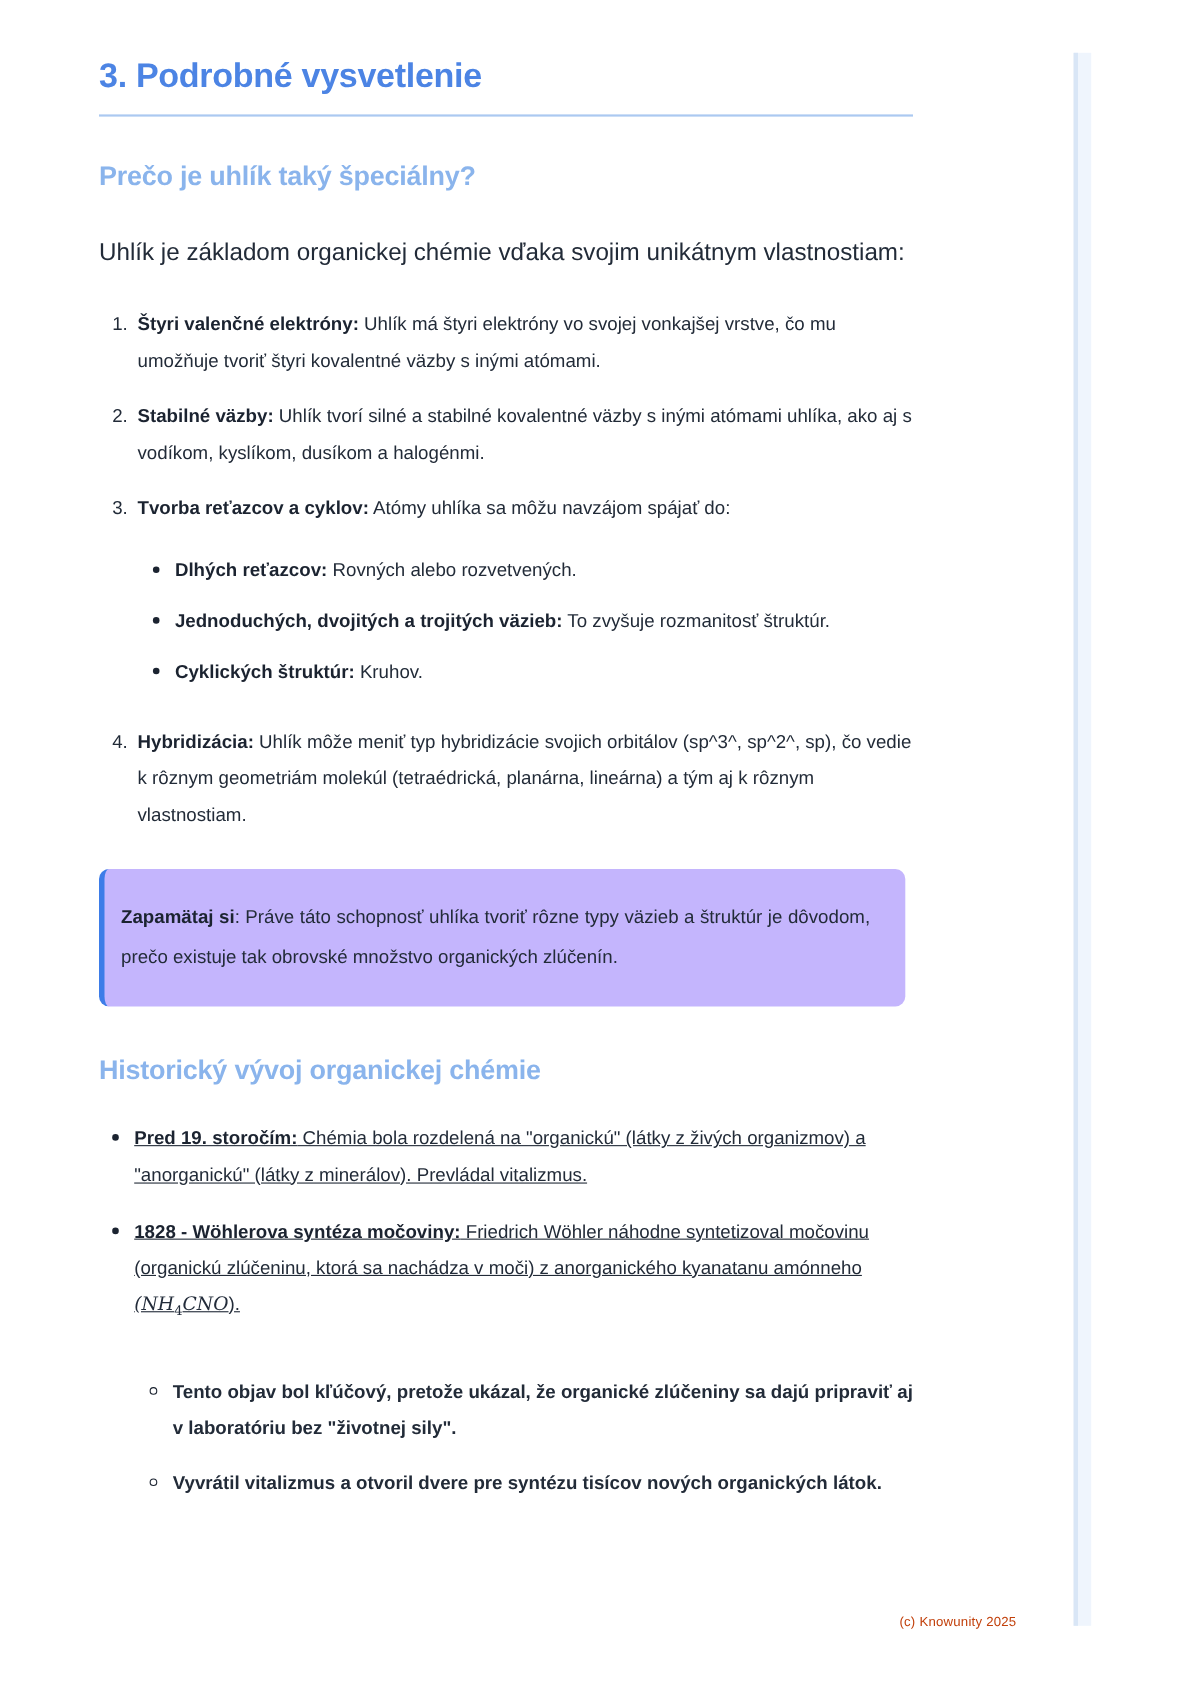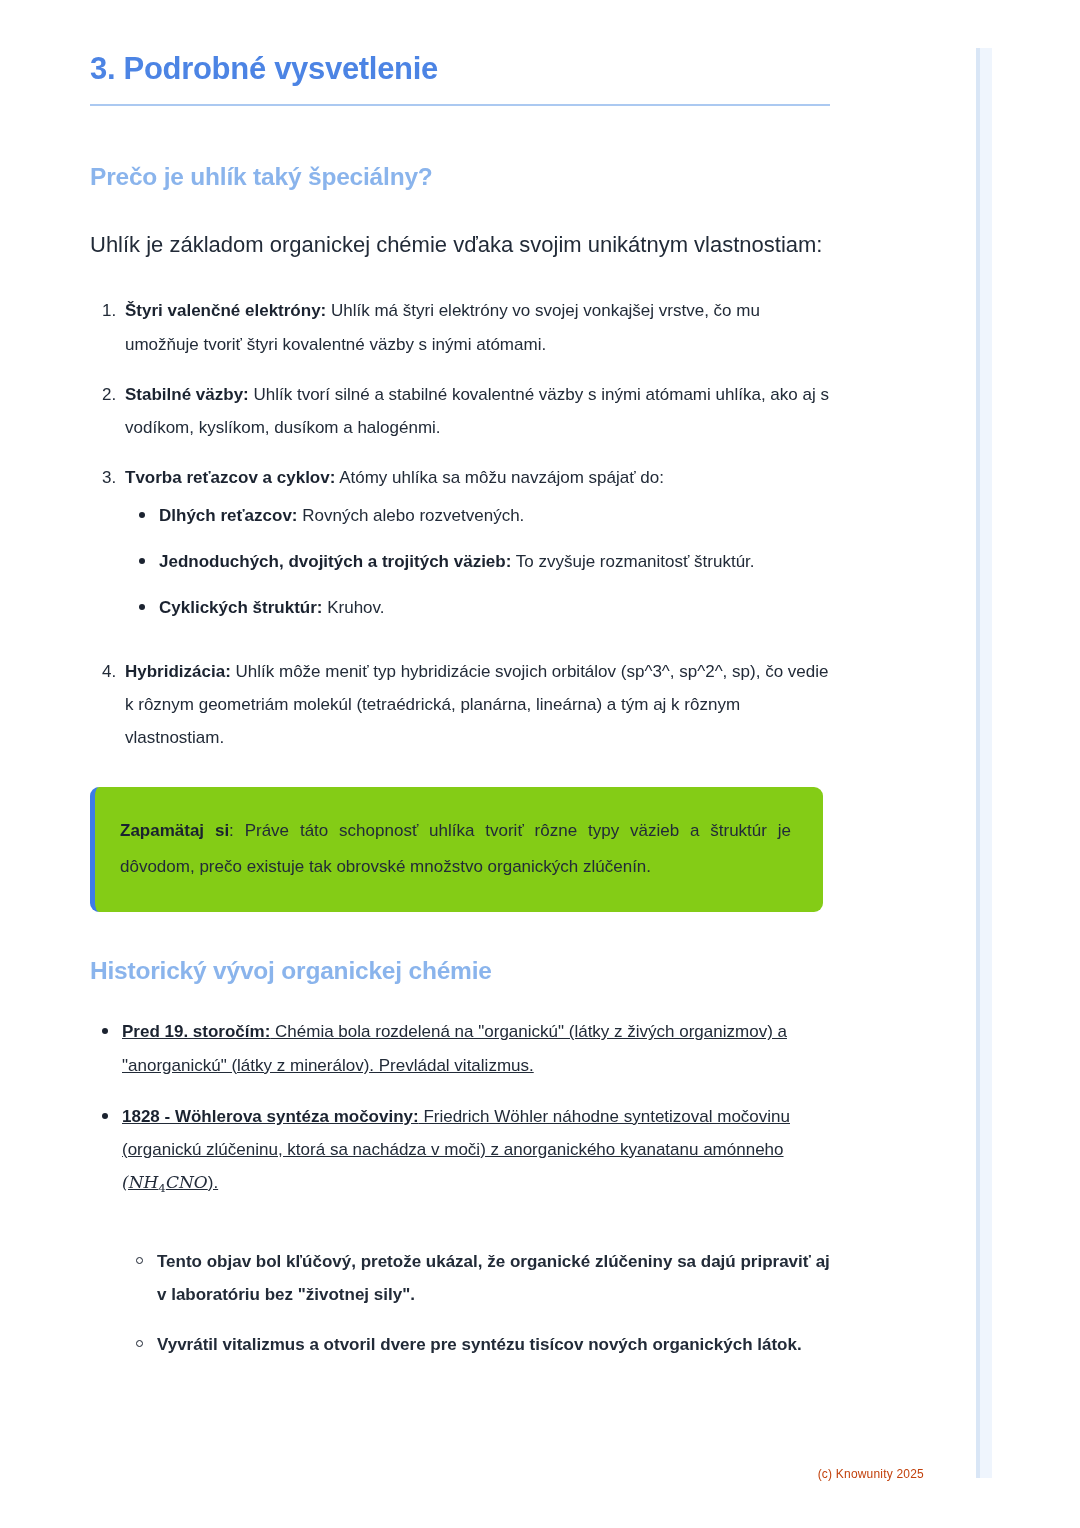--- a/index.html
+++ b/index.html
@@ -44,55 +44,55 @@
     border-top: 2px solid #abc9f1;
     width: 740px;
   }
   h2.section-heading {
     font-size: 24.5px;
     font-weight: 700;
     color: #8ab4ec;
     letter-spacing: -0.2px;
     line-height: 1.2;
   }
-  .h2-why { margin-top: 56px; }
+  .h2-why { margin-top: 40px; }
   .h2-history { margin-top: 44px; }
   p.intro {
     margin-top: 32px;
     font-size: 22px;
     line-height: 1.95;
     color: #222b38;
   }
   b, .lead { font-weight: 700; color: #1b2330; }
 
   
   .num-list { margin-top: 28px; padding-left: 12px; list-style: none; }
   .num-list > li { display: flex; margin-bottom: 17px; font-size: 17px; line-height: 1.95; }
   .num-list .num { flex: 0 0 23px; }
   .num-list .li-body { flex: 1; }
 
   
-  .dot-list { margin-top: 5px; padding-left: 14px; list-style: none; }
+  .dot-list { margin-top: 24px; padding-left: 14px; list-style: none; }
   .dot-list > li { display: flex; margin-bottom: 13px; font-size: 17px; line-height: 1.95; }
   .dot-marker {
     flex: 0 0 auto;
     width: 6px; height: 6px;
     border-radius: 50%;
     background: #1b2330;
     margin: 13px 14px 0 0;
   }
 
   
   .callout {
     margin-top: 33px;
     width: 733px;
-    background: #84cc16;
+    background: #c4b5fd;
     border-left: 5px solid #3d7ce8;
     border-radius: 9px;
-    padding: 26px 32px 27px 25px;
+    padding: 26px 32px 27px 15px;
   }
   .callout p {
     font-size: 17px;
     line-height: 2.12;
     text-align: justify;
     color: #222b38;
   }
 
   
   .hist-list { margin-top: 30px; padding-left: 12px; list-style: none; }

